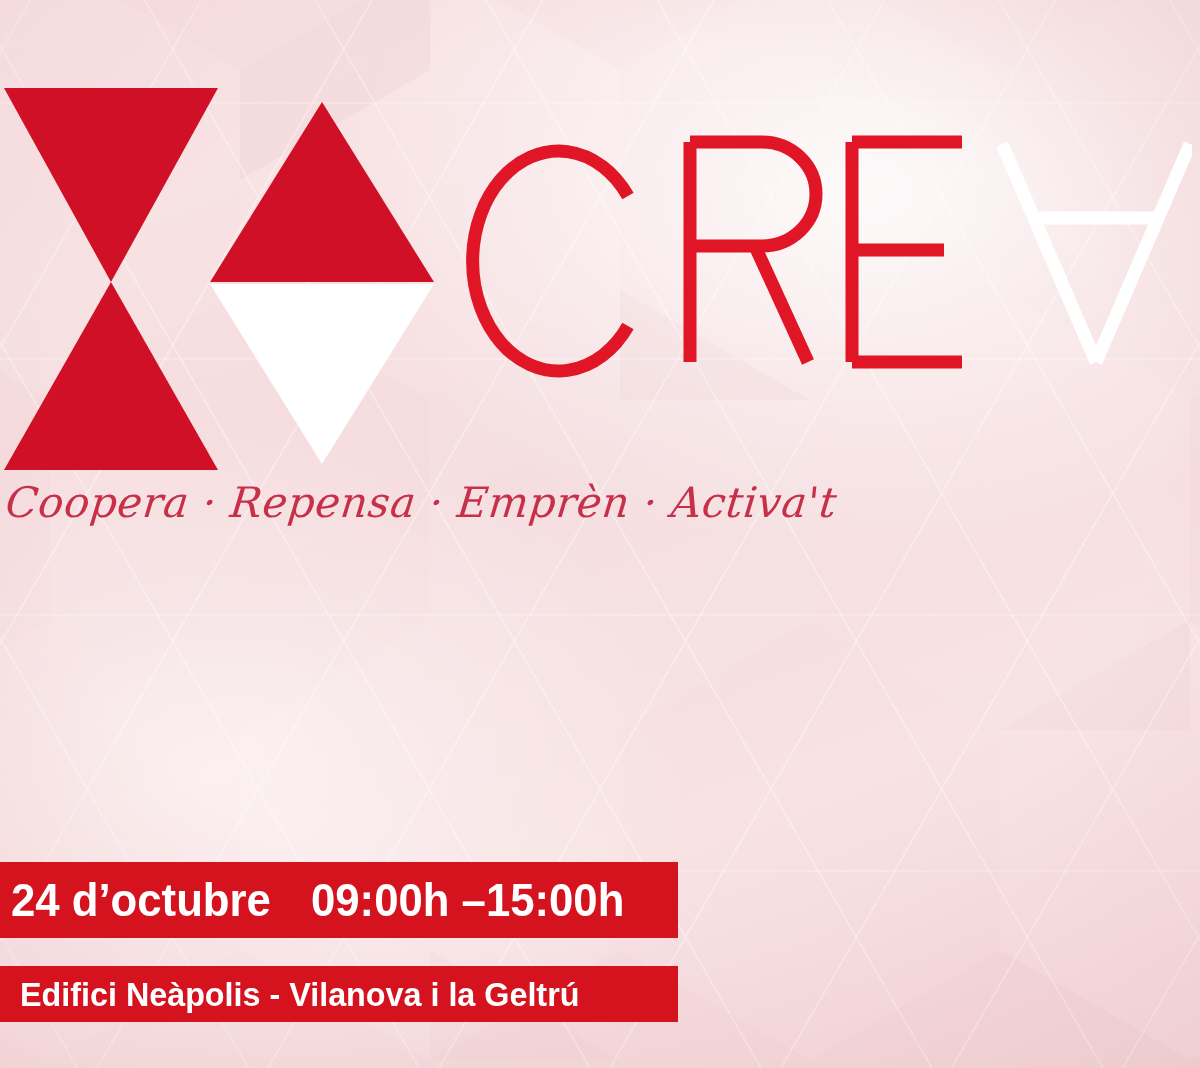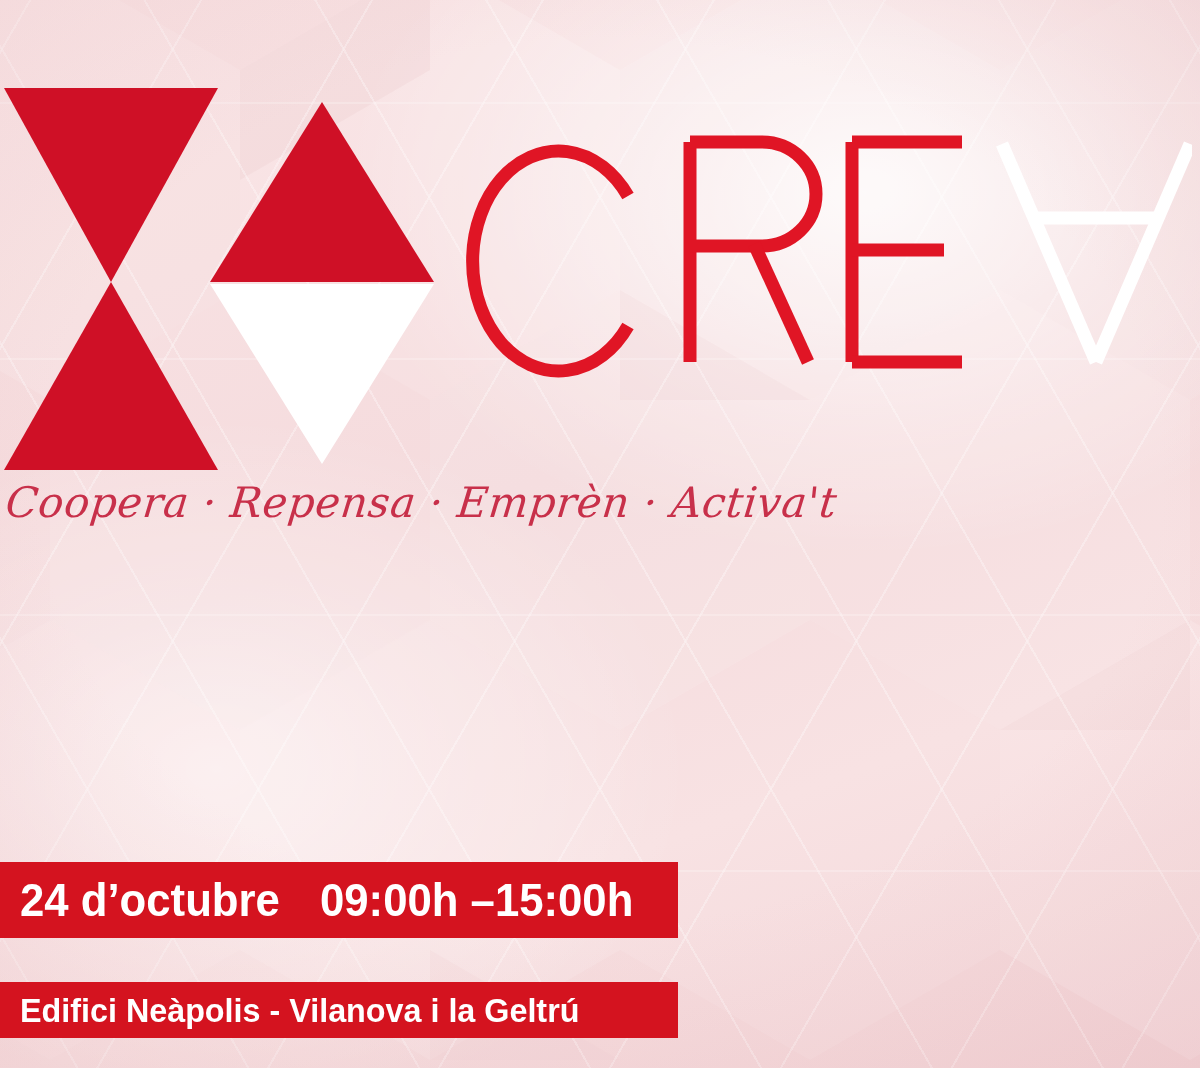--- a/index.html
+++ b/index.html
@@ -117,34 +117,33 @@
     display: flex;
     align-items: center;
     white-space: nowrap;
     box-sizing: border-box;
   }
   .banner-date {
     left: 0px;
     top: 862px;
     width: 678px;
     height: 76px;
-    padding-left: 20px;
+    padding-left: 11px;
     font-size: 46px;
     letter-spacing: 0px;
   }
   .banner-date .gap { display: inline-block; width: 26px; }
   .banner-venue {
     left: 0px;
     top: 966px;
     width: 678px;
     height: 56px;
     padding-left: 20px;
     font-size: 34px;
     letter-spacing: 0px;
-    margin-top: 16px;
   }
   .banner .txt { transform: scaleX(0.95); transform-origin: left center; }
 </style>
 </head>
 <body>
 
 <div id="poster">
 
   <div class="bg-base"></div>
 

